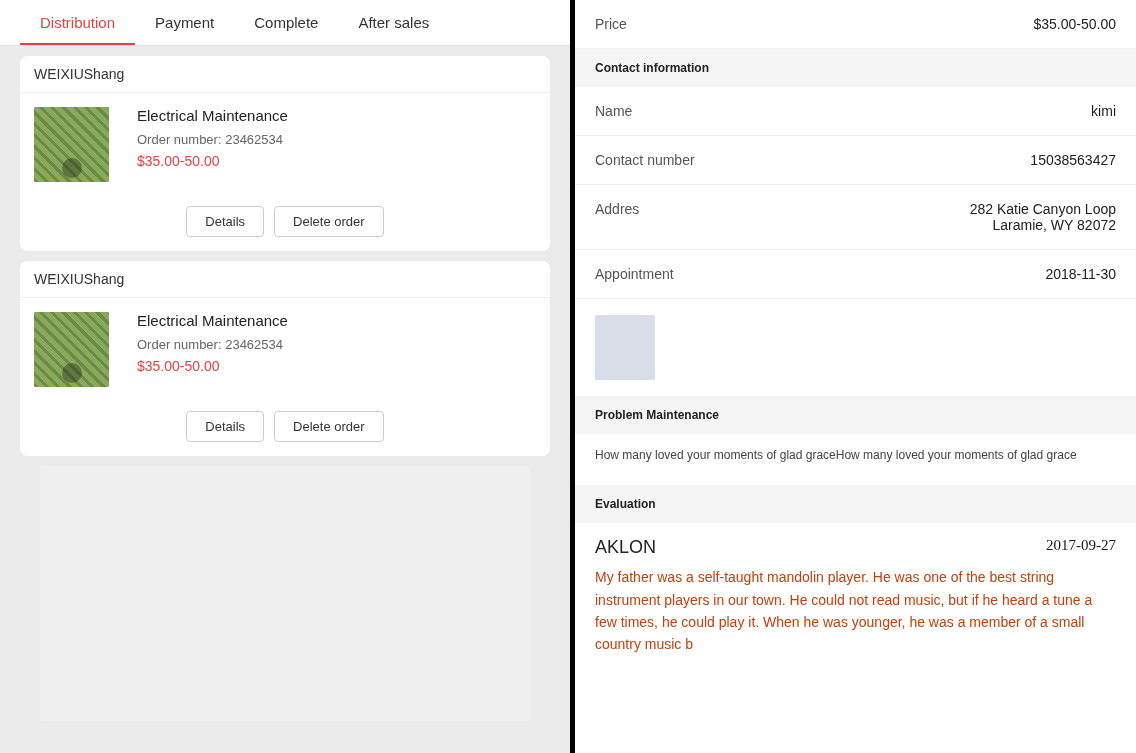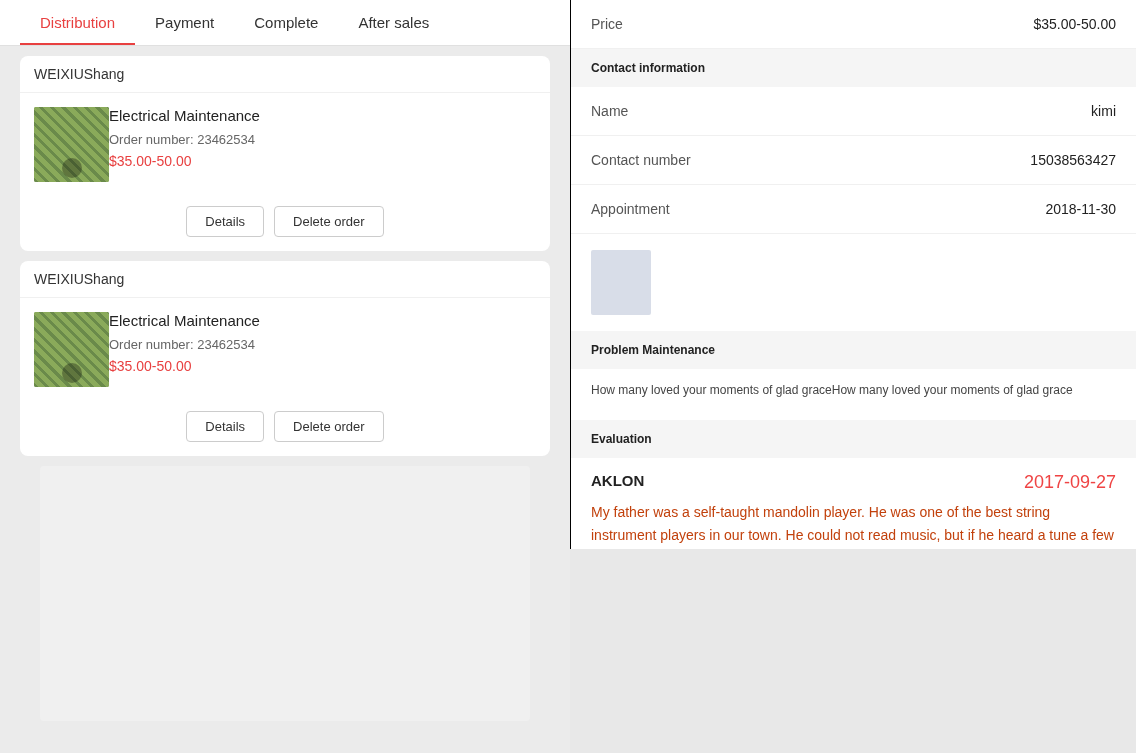--- a/index.html
+++ b/index.html
@@ -64,21 +64,21 @@
       padding: 10px 14px;
       font-size: 14px;
       color: #333;
       border-bottom: 1px solid #f0f0f0;
     }
 
     .order-item-row {
       display: flex;
       padding: 14px;
       align-items: flex-start;
-      gap: 0;
+      gap: 28px;
     }
 
     .order-thumbnail {
       width: 75px;
       height: 75px;
       background: #7a9a5a;
       border-radius: 2px;
       position: relative;
       overflow: hidden;
       flex-shrink: 0;
@@ -152,23 +152,23 @@
       background: #f0f0f0;
       margin: 0 20px 10px;
       height: 255px;
       border-radius: 4px;
     }
 
     
     .right-panel {
       flex: 1;
       background: #fff;
-      height: 549px;
+      height: 753px;
       overflow-y: auto;
-      border-left: 1px solid #000000;
+      border-left: 5px solid #000000;
     }
 
     .detail-row {
       display: flex;
       justify-content: space-between;
       align-items: center;
       padding: 16px 20px;
       border-bottom: 1px solid #f0f0f0;
     }
 
@@ -211,28 +211,29 @@
       line-height: 1.6;
     }
 
     .eval-header {
       display: flex;
       justify-content: space-between;
       padding: 14px 20px 8px;
     }
 
     .eval-name {
+      font-size: 18px;
+      font-weight: 400;
+      color: #222;
+    }
+
+    .eval-date {
       font-size: 15px;
-      font-weight: 700;
-      color: #222;
-    }
-
-    .eval-date {
-      font-size: 18px;
-      color: #ef4444;
+      color: #0f172a;
+      font-family: Liberation Serif, serif;
     }
 
     .eval-text {
       padding: 0 20px 16px;
       font-size: 14px;
       color: #c2410c;
       line-height: 1.6;
     }
   </style>
 </head>
@@ -302,20 +303,25 @@
   <div class="detail-row">
     <span class="detail-label">Name</span>
     <span class="detail-value">kimi</span>
   </div>
 
   <div class="detail-row">
     <span class="detail-label">Contact number</span>
     <span class="detail-value">15038563427</span>
   </div>
 
+  <div class="detail-row multiline">
+    <span class="detail-label">Addres</span>
+    <span class="detail-value" style="white-space: pre-line;">282 Katie Canyon Loop
+Laramie, WY 82072</span>
+  </div>
 
   <div class="detail-row">
     <span class="detail-label">Appointment</span>
     <span class="detail-value">2018-11-30</span>
   </div>
 
   <div class="check-image-placeholder"></div>
 
   <div class="section-header">Problem Maintenance</div>
   <div class="problem-text">How many loved your moments of glad graceHow many loved your moments of glad grace</div>

